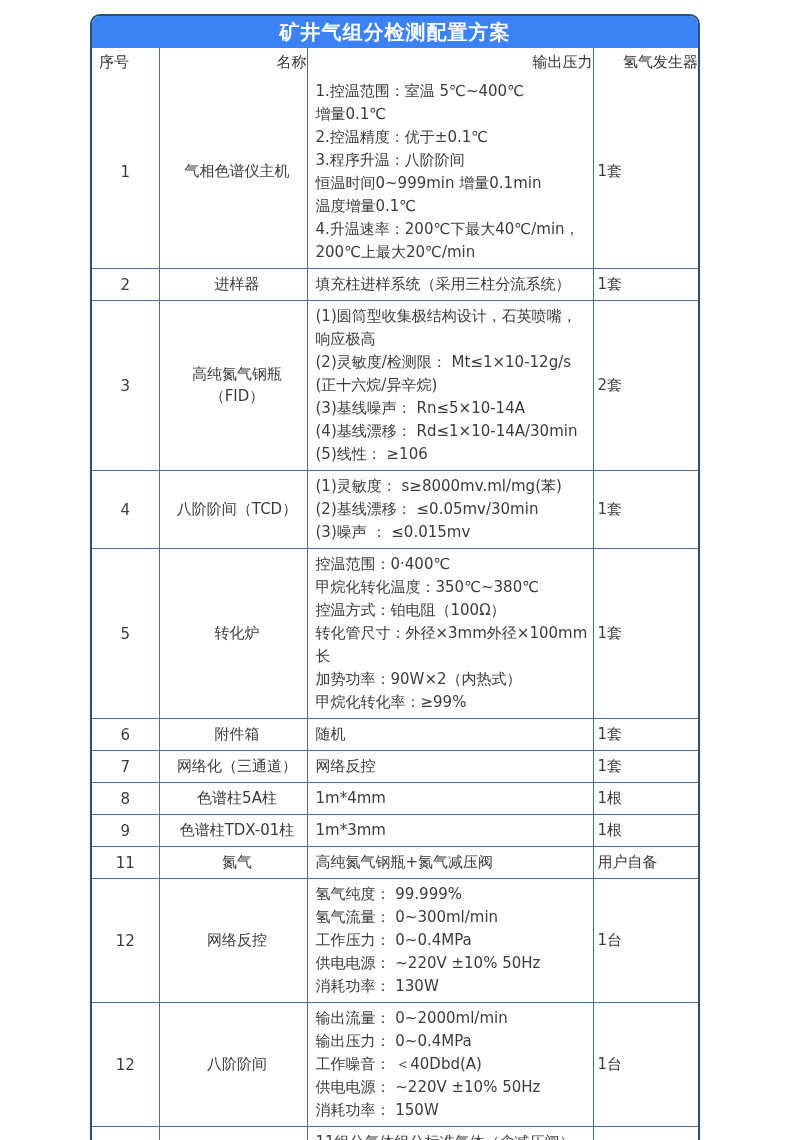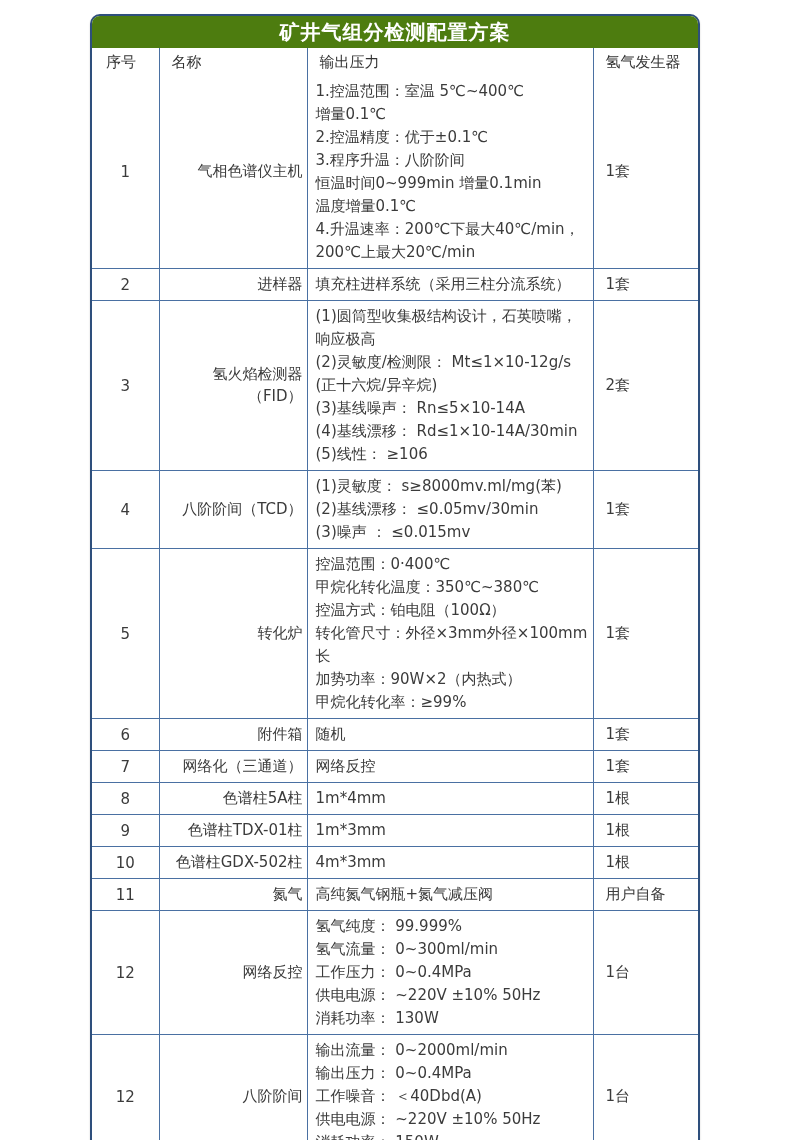--- a/index.html
+++ b/index.html
@@ -45,35 +45,35 @@
     overflow: hidden;
   }
   
   table.spec-table tr > *:first-child { border-left: none; }
   table.spec-table tr > *:last-child  { border-right: none; }
   table.spec-table tr:first-child > * { border-top: none; }
   table.spec-table tr:last-child > *  { border-bottom: none; }
   table.spec-table thead th {
     height: 28px;
     font-weight: normal;
-    text-align: left;
+    text-align: right;
     padding: 0 0 0 12px;
     color: #333333;
   }
-  table.spec-table thead th.th-no { text-align: left; padding-left: 14px; }
+  table.spec-table thead th.th-no { text-align: left; padding-left: 7px; }
   td.cell-no  { text-align: center; }
-  td.cell-name{ text-align: right; padding: 3px 4px 3px 12px; line-height: 21.5px; }
+  td.cell-name{ text-align: center; padding: 3px 4px 3px 12px; line-height: 21.5px; }
   td.cell-spec{ text-align: left; padding: 4px 4px 4px 8px;  line-height: 23px; white-space: pre-line; }
-  td.cell-qty { text-align: left; padding: 3px 2px 3px 12px; line-height: 21.5px; }
+  td.cell-qty { text-align: left; padding: 3px 2px 3px 4px; line-height: 21.5px; }
 </style>
 </head>
 <body>
 
 <div class="sheet">
-  <div class="title-bar" style="background: #4d7c0f;">矿井气组分检测配置方案</div>
+  <div class="title-bar" style="background: #3b82f6;">矿井气组分检测配置方案</div>
   <table class="spec-table">
     <colgroup>
       <col class="c-no">
         <col class="c-name">
         <col class="c-spec">
         <col class="c-qty">
     </colgroup>
     <thead>
       <tr>
         <th class="th-no">序号</th>
@@ -97,21 +97,21 @@
           <td class="cell-qty">1套</td>
         </tr>
         <tr style="height: 32px;">
           <td class="cell-no">2</td>
           <td class="cell-name">进样器</td>
           <td class="cell-spec">填充柱进样系统（采用三柱分流系统）</td>
           <td class="cell-qty">1套</td>
         </tr>
         <tr style="height: 150px;">
           <td class="cell-no">3</td>
-          <td class="cell-name">氢火焰检测器（FID）</td>
+          <td class="cell-name">高纯氮气钢瓶（FID）</td>
           <td class="cell-spec">(1)圆筒型收集极结构设计，石英喷嘴，
 响应极高
 (2)灵敏度/检测限： Mt≤1×10-12g/s
 (正十六烷/异辛烷)
 (3)基线噪声： Rn≤5×10-14A
 (4)基线漂移： Rd≤1×10-14A/30min
 (5)线性： ≥106</td>
           <td class="cell-qty">2套</td>
         </tr>
         <tr style="height: 76px;">
@@ -151,26 +151,20 @@
           <td class="cell-spec">1m*4mm</td>
           <td class="cell-qty">1根</td>
         </tr>
         <tr style="height: 32px;">
           <td class="cell-no">9</td>
           <td class="cell-name">色谱柱TDX-01柱</td>
           <td class="cell-spec">1m*3mm</td>
           <td class="cell-qty">1根</td>
         </tr>
         <tr style="height: 32px;">
-          <td class="cell-no">10</td>
-          <td class="cell-name">色谱柱GDX-502柱</td>
-          <td class="cell-spec">4m*3mm</td>
-          <td class="cell-qty">1根</td>
-        </tr>
-        <tr style="height: 32px;">
           <td class="cell-no">11</td>
           <td class="cell-name">氮气</td>
           <td class="cell-spec">高纯氮气钢瓶+氮气减压阀</td>
           <td class="cell-qty">用户自备</td>
         </tr>
         <tr style="height: 108px;">
           <td class="cell-no">12</td>
           <td class="cell-name">网络反控</td>
           <td class="cell-spec">氢气纯度： 99.999%
 氢气流量： 0~300ml/min

